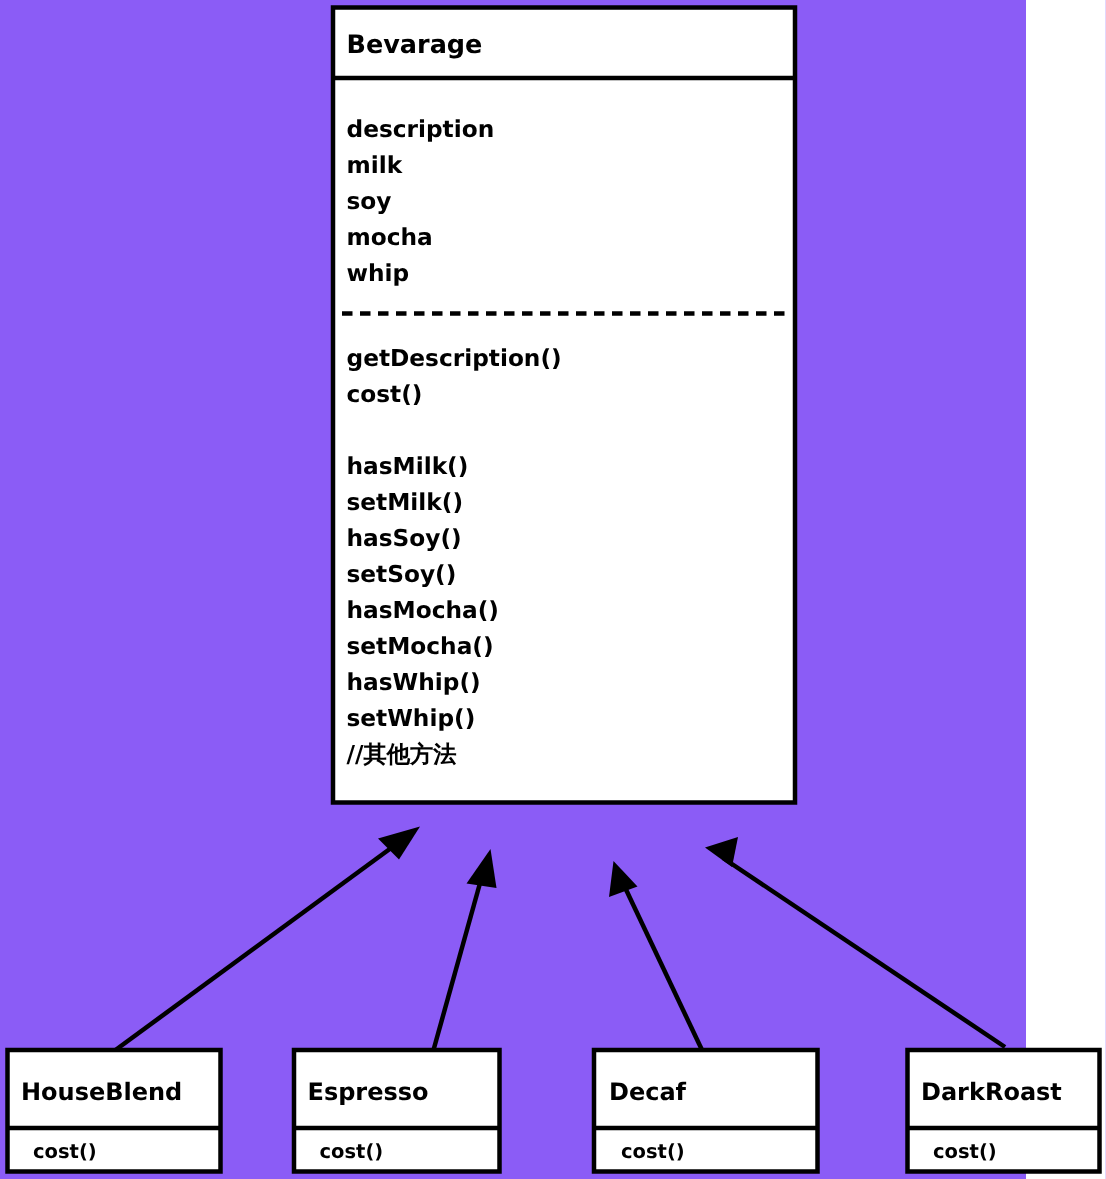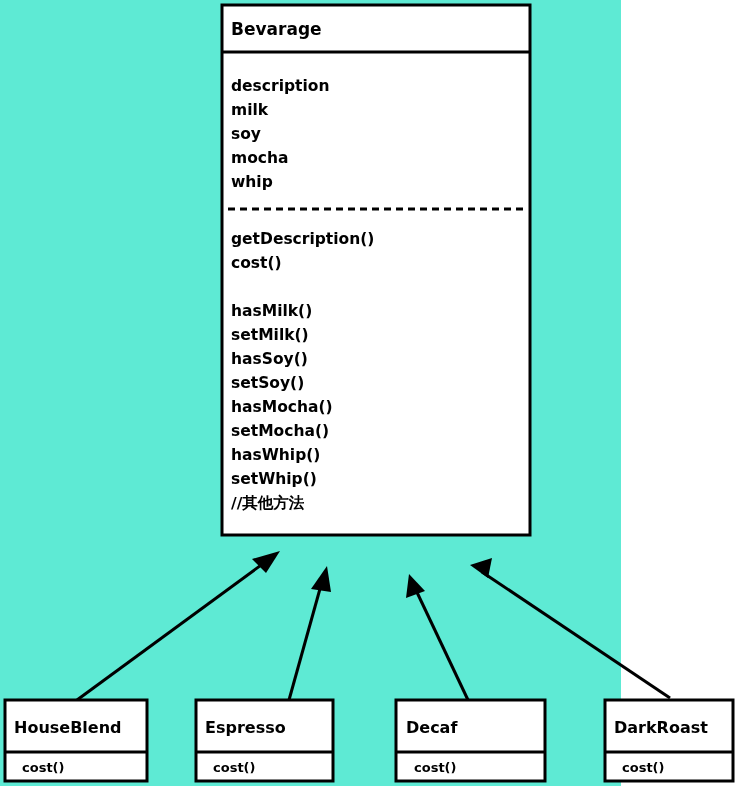--- a/index.html
+++ b/index.html
@@ -8,23 +8,23 @@
     background: #ffffff;
   }
   body {
     width: 737px;
     height: 786px;
     font-family: "DejaVu Sans", sans-serif;
     overflow: hidden;
   }
   #diagram-root {
     position: relative;
-    width: 621px;
+    width: 684px;
     height: 786px;
-    background: #5eead4;
+    background: #8b5cf6;
   }
   svg.diagram {
     display: block;
     width: 737px;
     height: 786px;
   }
   .cls-box {
     fill: #ffffff;
     stroke: #000000;
     stroke-width: 3;

